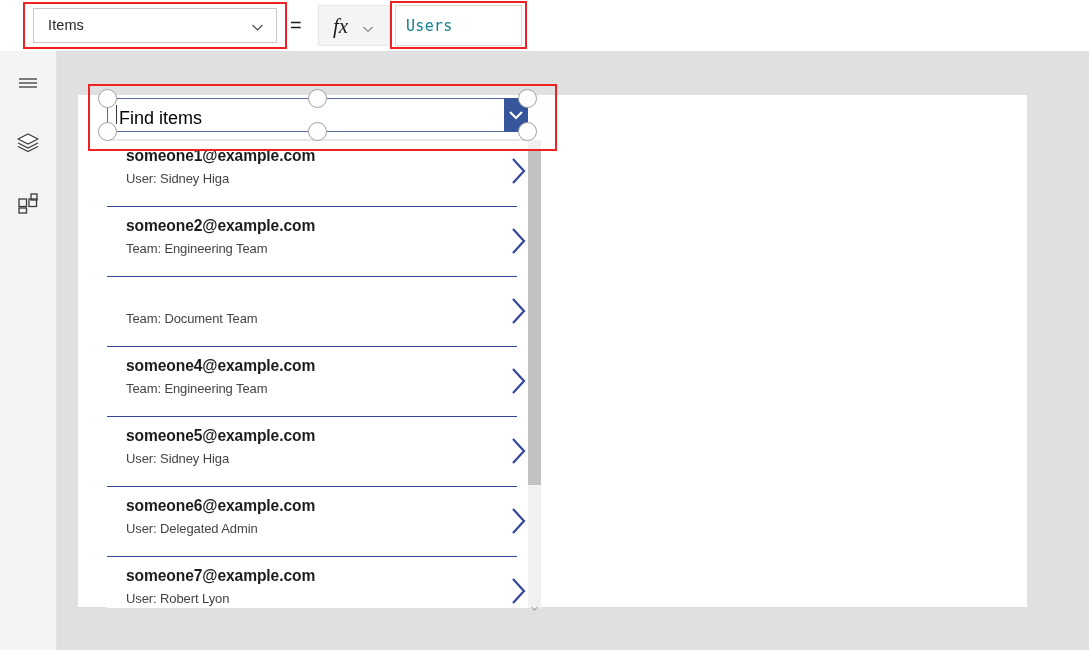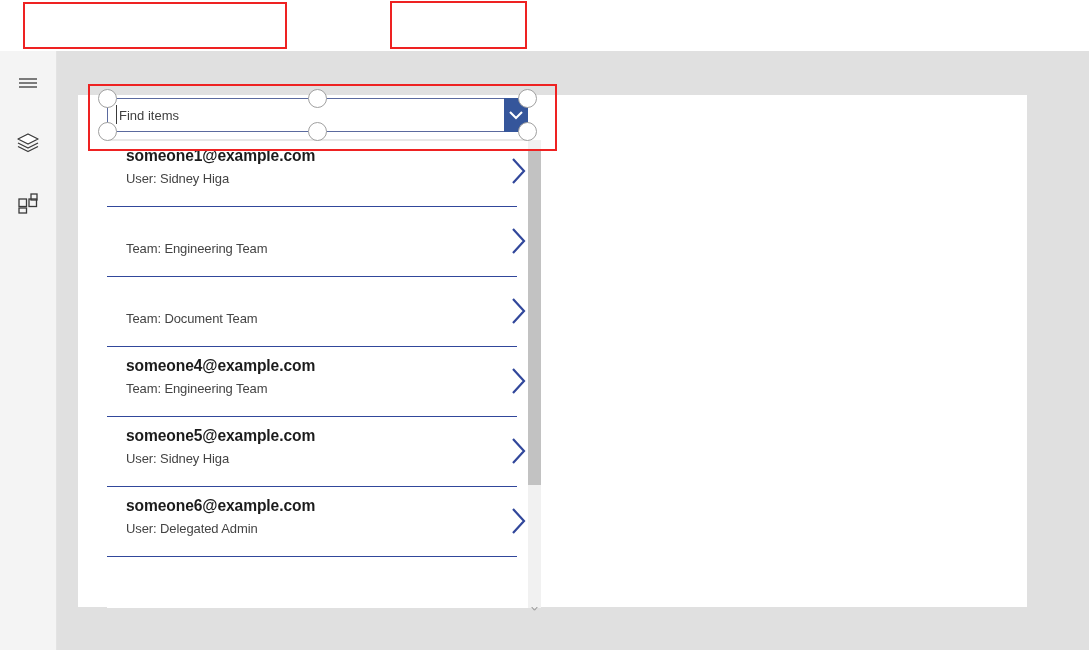--- a/index.html
+++ b/index.html
@@ -111,21 +111,21 @@
   .vscroll .arw{position:absolute;left:3px;width:7px;height:7px;}
   .vscroll .arw.up{top:2px;}
   .vscroll .arw.dn{bottom:3px;}
 
   
   .searchctl{
     position:absolute;left:107px;top:98px;width:421px;height:34px;
     background:#ffffff;border:1.5px solid #5b6a9e;box-sizing:border-box;z-index:20;
   }
   .searchctl .ph{
-    position:absolute;left:11px;top:9px;font-size:13px;color:#404040;
+    position:absolute;left:11px;top:9px;font-size:18px;color:#000000;
   }
   .searchctl .caret{
     position:absolute;left:8px;top:6px;width:1px;height:19px;background:#3a3a3a;
   }
   .ddbtn{
     position:absolute;left:504px;top:98px;width:24px;height:34px;
     background:#35569b;z-index:21;
   }
   .ddbtn svg{position:absolute;left:4px;top:11px;}
 
@@ -138,20 +138,47 @@
   .undermark{
     position:absolute;left:107px;top:139px;width:421px;height:2px;
     background:#e8e8e8;z-index:11;
   }
 </style>
 </head>
 <body>
 
 <div id="app">
 
+  <div class="topbar">
+
+    <div class="prop-select">
+      <span class="label">Items</span>
+      <span class="chev">
+        <svg width="13" height="13" viewBox="0 0 13 13">
+          <path d="M1.5 4 L6.5 9 L11.5 4" stroke="#444" stroke-width="1.1" fill="none"></path>
+        </svg>
+      </span>
+    </div>
+
+    <span class="equals">=</span>
+
+    <div class="fx-box">
+      <span class="fx">fx</span>
+      <span class="chev2">
+        <svg width="12" height="12" viewBox="0 0 12 12">
+          <path d="M1.5 4 L6 8.5 L10.5 4" stroke="#444" stroke-width="1" fill="none"></path>
+        </svg>
+      </span>
+    </div>
+
+    <div class="formula-field">
+      <span class="txt" style="color: rgb(18, 128, 139);">Users</span>
+    </div>
+    <div class="formula-rest"></div>
+  </div>
 
   <div class="redbox" id="red-prop" style="border-color: rgb(238, 34, 34);"></div>
   <div class="redbox" id="red-formula" style="border-color: rgb(238, 34, 34);"></div>
 
   <div class="rail">
 
     <div class="rail-icon" id="ic-menu">
       <svg width="28" height="28" viewBox="0 0 28 28">
         <g stroke="#3a3a3a" stroke-width="1.3">
           <line x1="5" y1="10" x2="23" y2="10"></line>
@@ -192,20 +219,21 @@
   <div class="gallery">
     <div class="glist">
         <div class="gitem" style="border-bottom-color: rgb(49, 71, 155);">
           <span class="title">someone1@example.com</span>
           <span class="sub">User: Sidney Higa</span>
           <span class="arrow"><svg width="24" height="34" viewBox="0 0 24 34">
               <path d="M6 5 L17 17 L6 29" stroke="#31479b" stroke-width="2.2" fill="none"></path>
             </svg></span>
         </div>
         <div class="gitem" style="border-bottom-color: rgb(49, 71, 155);">
+          <span class="title">someone2@example.com</span>
           <span class="sub">Team: Engineering Team</span>
           <span class="arrow"><svg width="24" height="34" viewBox="0 0 24 34">
               <path d="M6 5 L17 17 L6 29" stroke="#31479b" stroke-width="2.2" fill="none"></path>
             </svg></span>
         </div>
         <div class="gitem" style="border-bottom-color: rgb(49, 71, 155);">
           <span class="sub">Team: Document Team</span>
           <span class="arrow"><svg width="24" height="34" viewBox="0 0 24 34">
               <path d="M6 5 L17 17 L6 29" stroke="#31479b" stroke-width="2.2" fill="none"></path>
             </svg></span>
@@ -220,20 +248,27 @@
         <div class="gitem" style="border-bottom-color: rgb(49, 71, 155);">
           <span class="title">someone5@example.com</span>
           <span class="sub">User: Sidney Higa</span>
           <span class="arrow"><svg width="24" height="34" viewBox="0 0 24 34">
               <path d="M6 5 L17 17 L6 29" stroke="#31479b" stroke-width="2.2" fill="none"></path>
             </svg></span>
         </div>
         <div class="gitem" style="border-bottom-color: rgb(49, 71, 155); text-align: center;">
           <span class="title">someone6@example.com</span>
           <span class="sub">User: Delegated Admin</span>
+          <span class="arrow"><svg width="24" height="34" viewBox="0 0 24 34">
+              <path d="M6 5 L17 17 L6 29" stroke="#31479b" stroke-width="2.2" fill="none"></path>
+            </svg></span>
+        </div>
+        <div class="gitem" style="border-bottom-color: rgb(49, 71, 155);">
+          <span class="title">someone7@example.com</span>
+          <span class="sub">User: Robert Lyon</span>
           <span class="arrow"><svg width="24" height="34" viewBox="0 0 24 34">
               <path d="M6 5 L17 17 L6 29" stroke="#31479b" stroke-width="2.2" fill="none"></path>
             </svg></span>
         </div>
       </div>
   </div>
 
   <div class="vscroll">
     <div class="arw up">
       <svg width="7" height="7" viewBox="0 0 7 7">

